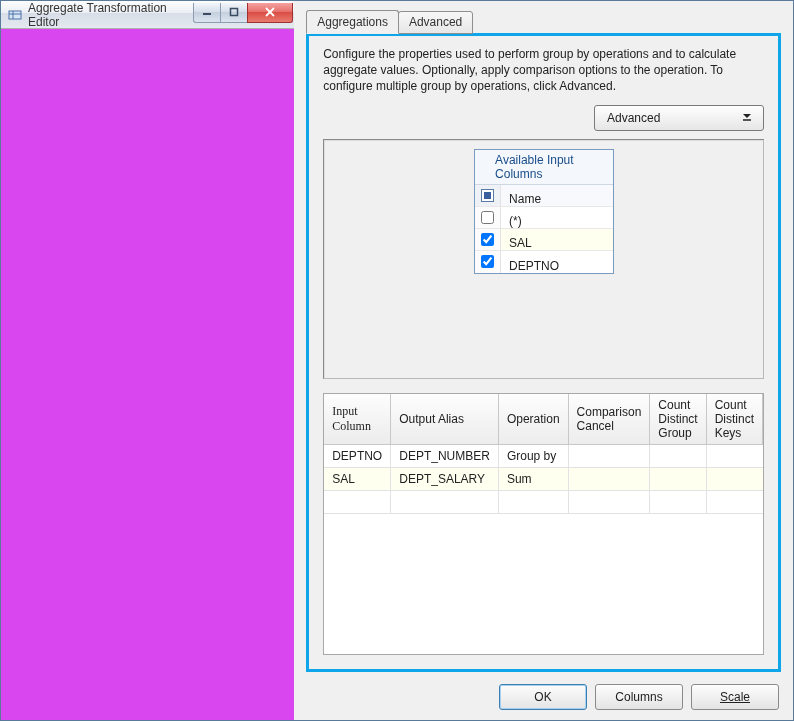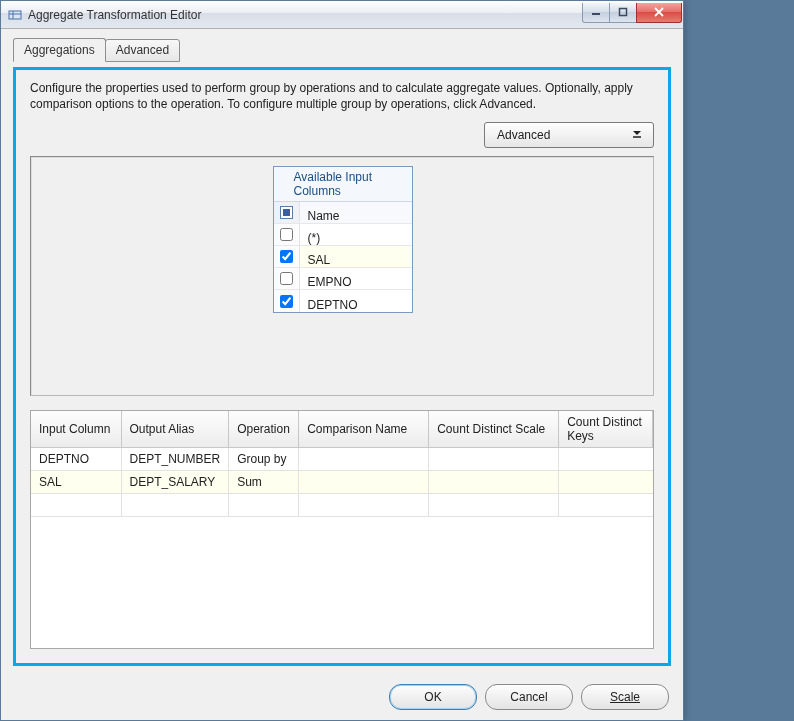--- a/index.html
+++ b/index.html
@@ -6,26 +6,25 @@
   body {
     margin: 0;
     font-family: "Segoe UI", Tahoma, sans-serif;
     font-size: 12px;
     background: #5a7a9a;
     width: 794px;
     height: 721px;
     overflow: hidden;
   }
   .window {
-    width: 684px;
+    width: 794px;
     height: 721px;
     background: #d946ef;
     border: 1px solid #5a7a9a;
     display: flex;
-    flex-direction: column;
     box-shadow: 0 0 8px rgba(0,0,0,0.3);
   }
   .titlebar {
     height: 28px;
     background: linear-gradient(to bottom, #fdfdfe 0%, #ebeef3 45%, #d8dee8 46%, #e4e9f0 100%);
     border-bottom: 1px solid #b0b0b0;
     display: flex;
     align-items: center;
     padding: 0 0 0 6px;
   }
@@ -56,21 +55,21 @@
     background: linear-gradient(to bottom,#f5a2a0,#e6716c 45%,#d84b41 46%,#e97a6e);
     border-color:#a03030;
     border-bottom-right-radius:3px;
     color:#fff;
   }
   .winbtn svg { display:block; }
   .client {
     flex:1;
     background:#f0f0f0;
     padding: 10px 12px 10px 12px;
-    display:flex;flex-direction:column;gap:6px;
+    display:flex;flex-direction:column;
   }
   .tabstrip {
     display:flex;
     align-items:flex-end;
     height:22px;
     position:relative;
     z-index:2;
   }
   .tab {
     padding: 3px 10px 4px 10px;
@@ -172,39 +171,39 @@
   }
   .grid th{
     text-align:left;
     font-weight:normal;
     background:linear-gradient(to bottom,#fdfdfd,#ececec);
     border:1px solid #c8c8c8;
     border-top:none;
     padding:4px 8px;
     color:#222;
   }
-  .grid th:first-child{border-left:none;}
+  .grid th:first-child{border-left:none;font-family:Liberation Serif, serif;}
   .grid td{
     border:1px solid #e2e2e2;
     border-left:none;
     padding:4px 8px;
     color:#222;
     height:20px;
   }
   .grid td:last-child{border-right:none;}
   .grid tr.selrow td{ background:#fffff0;}
   .btnbar{
     display:flex;justify-content:flex-end;gap:8px;
     padding:12px 2px 0 0;
   }
   .btn{
     width:88px;height:26px;
     border:1px solid #8a8a8a;
     background:linear-gradient(to bottom,#fdfdfd,#e4e4e4);
-    border-radius:12px;
+    border-radius:3px;
     display:flex;align-items:center;justify-content:center;
     color:#222;
   }
   .btn.primary{
     border-color:#3c7fb1;
     box-shadow:0 0 0 1px #a7d1f0 inset;
   }
   .btn .ul{text-decoration:underline;}
 </style>
 </head>
@@ -279,26 +278,20 @@
                 <div class="col-name">(*)</div>
               </div>
               <div class="col-row sel">
                 <div class="col-chkcell">
                   <input type="checkbox" class="pix" checked="" style="">
                 </div>
                 <div class="col-name">SAL</div>
               </div>
               <div class="col-row">
                 <div class="col-chkcell">
-                  <input type="checkbox" class="pix" style="">
-                </div>
-                <div class="col-name">EMPNO</div>
-              </div>
-              <div class="col-row">
-                <div class="col-chkcell">
                   <input type="checkbox" class="pix" checked="" style="">
                 </div>
                 <div class="col-name">DEPTNO</div>
               </div>
             </div>
         </div>
       </div>
 
       <div class="grid">
         <table>
@@ -308,22 +301,22 @@
               <col style="width:70px">
             <col style="width:130px">
               <col style="width:130px">
               <col>
           </colgroup>
           <thead>
             <tr>
               <th>Input Column</th>
               <th>Output Alias</th>
               <th>Operation</th>
-              <th>Comparison Name</th>
-              <th>Count Distinct Scale</th>
+              <th>Comparison Cancel</th>
+              <th>Count Distinct Group</th>
               <th>Count Distinct Keys</th>
             </tr>
           </thead>
           <tbody id="grid-body">
               <tr>
                 <td>DEPTNO</td>
                 <td>DEPT_NUMBER</td>
                 <td>Group by</td>
                 <td></td>
                 <td></td>
@@ -345,19 +338,19 @@
                 <td>&nbsp;</td>
                 <td>&nbsp;</td>
               </tr>
             </tbody>
         </table>
       </div>
     </div>
 
     <div class="btnbar">
       <div class="btn primary">OK</div>
-      <div class="btn">Cancel</div>
+      <div class="btn">Columns</div>
       <div class="btn">
           <span class="ul">Scale</span>
         </div>
     </div>
   </div>
 </div>
 
 </body></html>

